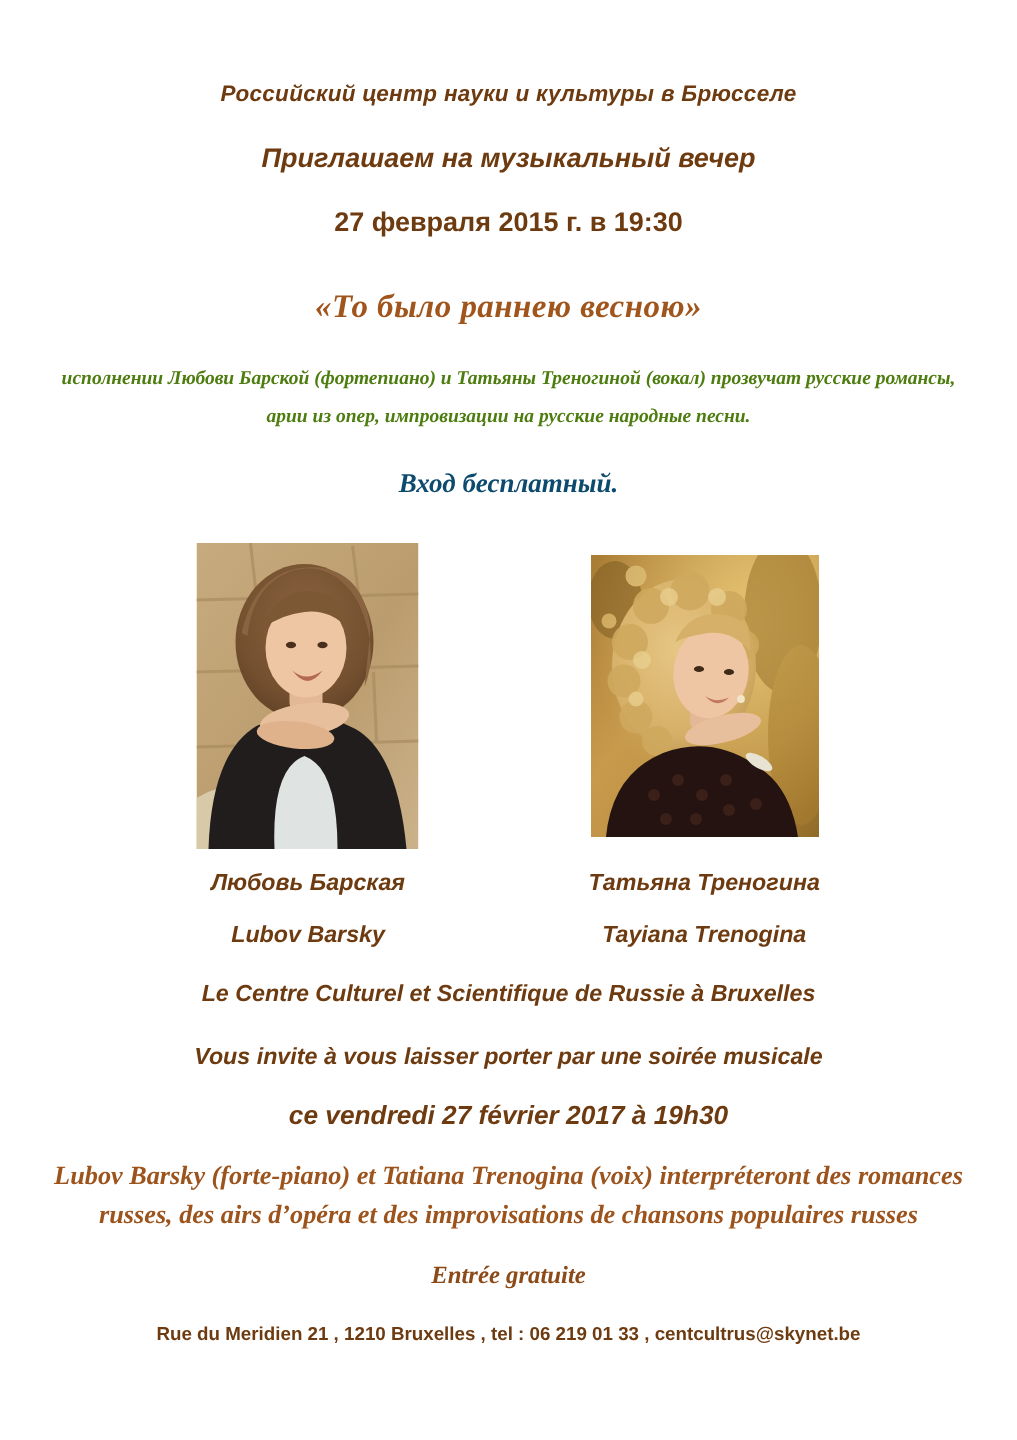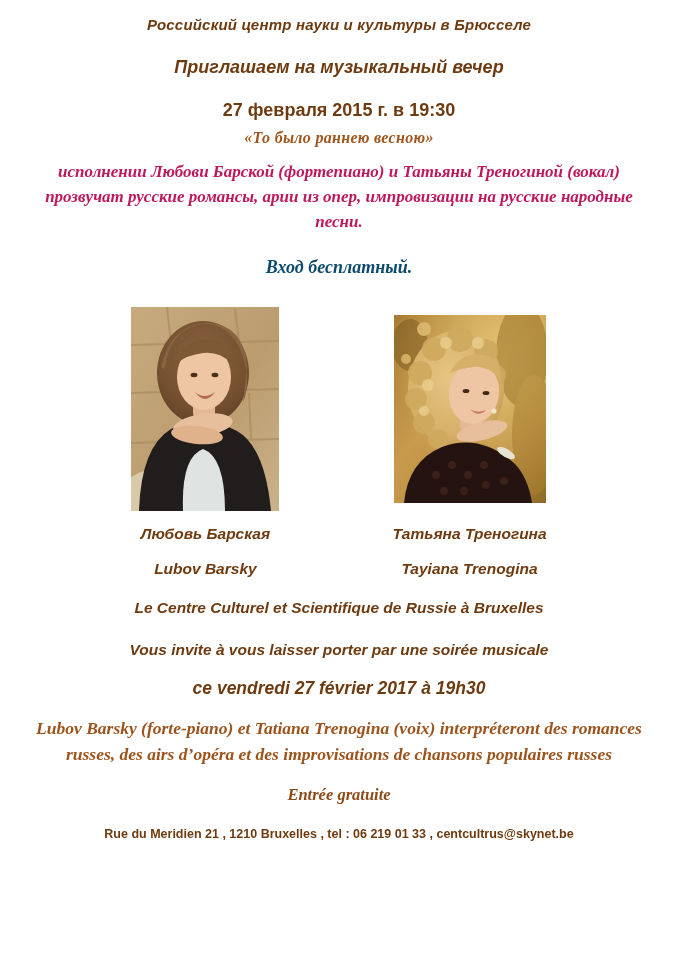--- a/index.html
+++ b/index.html
@@ -10,21 +10,21 @@
   body {
     width: 678px;
     height: 960px;
     overflow: hidden;
     font-family: "Liberation Sans", sans-serif;
   }
   .flyer {
     width: 678px;
     height: 960px;
     box-sizing: border-box;
-    padding-top: 16px;
+    padding-top: 54px;
     display: flex;
     flex-direction: column;
     align-items: center;
     text-align: center;
   }
   
   .sans-line {
     font-family: "Liberation Sans", "DejaVu Sans", sans-serif;
     font-weight: bold;
     font-style: italic;
@@ -34,27 +34,27 @@
   .header-line2 { font-size: 18px; margin-top: 24px; }
   .header-date  { font-size: 18px; font-style: normal; margin-top: 22px; }
 
   
   .serif-line {
     font-family: "Liberation Serif", "DejaVu Serif", serif;
     font-weight: bold;
     font-style: italic;
     color: #a0551c;
   }
-  .ru-title { font-size: 16px; margin-top: 8px; letter-spacing: .3px; }
+  .ru-title { font-size: 22px; margin-top: 32px; letter-spacing: .3px; }
   .ru-paragraph {
-    font-size: 17px;
+    font-size: 13px;
     line-height: 25px;
     max-width: 614px;
-    margin-top: 12px;
-    color: #be185d;
+    margin-top: 22px;
+    color: #4d7c0f;
   }
   .ru-free { font-size: 18px; margin-top: 23px; color: #0c4a6e; }
 
   
   .photos-row {
     display: flex;
     justify-content: center;
     align-items: flex-start;
     gap: 113px;
     margin-top: 29px;

